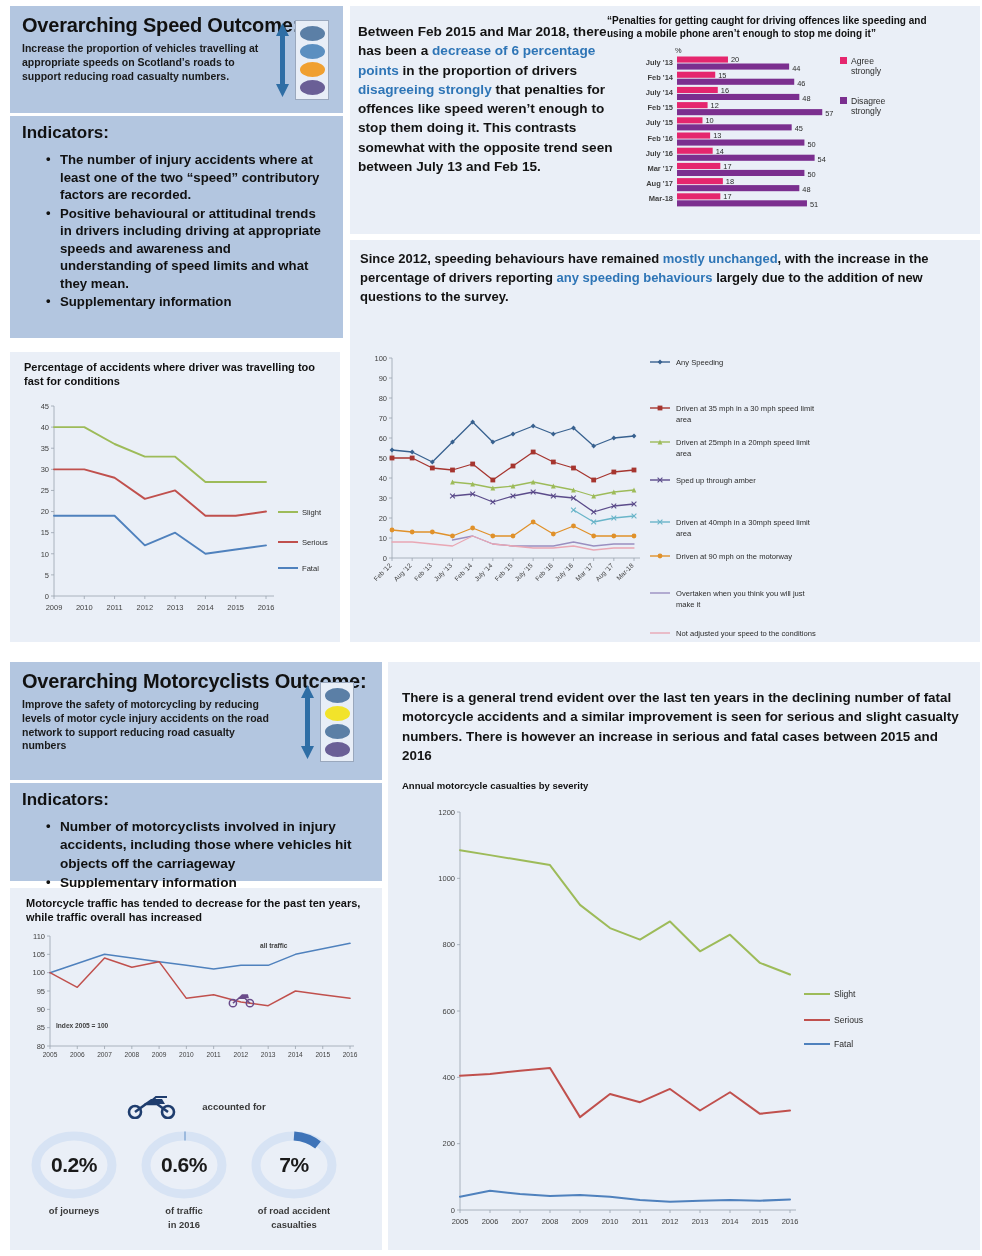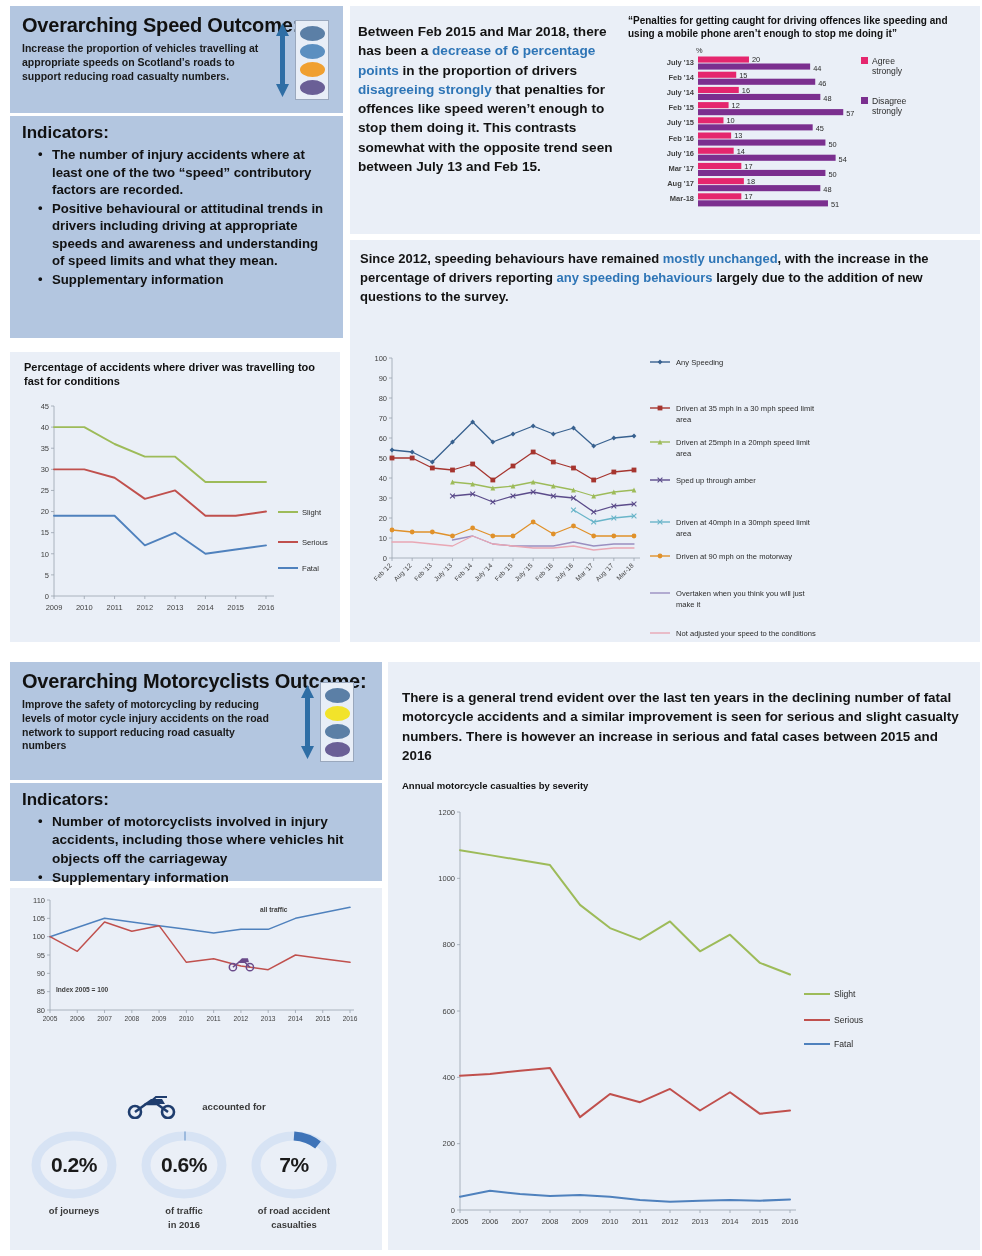--- a/index.html
+++ b/index.html
@@ -22,21 +22,21 @@
   
   .outcome-title{
     font-size:20px;font-weight:bold;line-height:1.18;
     color:#111;margin:0 0 4px 0;letter-spacing:-0.2px;
   }
   .outcome-body{
     font-size:10.5px;font-weight:bold;line-height:1.33;color:#1a1a1a;
     max-width:252px;
   }
   .indicators-h{font-size:17px;font-weight:bold;margin:0 0 3px 0;color:#111;}
-  ul.ind{margin:0;padding:0 0 0 16px;list-style:none;}
+  ul.ind{margin:8px;padding:0 0 0 16px;list-style:none;}
   ul.ind li{
     font-size:13.2px;font-weight:bold;line-height:1.33;color:#111;
     position:relative;padding-left:14px;margin-bottom:1px;
   }
   ul.ind li:before{
     content:"\2022";position:absolute;left:0;top:-1px;font-size:13px;
   }
   ul.ind.tight li{font-size:13.6px;line-height:1.36;}
 
   
@@ -121,21 +121,21 @@
   </div>
 
   <div class="panel palebox" style="left:350px;top:6px;width:630px;height:228px;"></div>
 
   <div class="panel" style="left:358px;top:22px;width:262px;">
     <div class="para">
       <span>Between Feb 2015 and Mar 2018, there has been a </span><span class="hl">decrease of 6 percentage points</span><span> in the proportion of drivers </span><span class="hl">disagreeing strongly</span><span> that penalties for offences like speed weren’t enough to stop them doing it.  This contrasts somewhat with the opposite trend seen between July 13 and Feb 15.</span>
     </div>
   </div>
 
-  <div class="panel" style="left:618px;top:10px;width:352px;height:218px;">
+  <div class="panel" style="left:597px;top:10px;width:352px;height:218px;">
     <div class="bar-title" style="padding:4px 6px 0 10px;">“Penalties for getting caught for driving offences like speeding and using a mobile phone aren’t enough to stop me doing it”</div>
     <svg width="352" height="168" viewBox="0 0 352 168" style="display:block;margin-top:2px;">
 
       <g id="pb-cats">
           <text x="76" y="22.6" class="axis-lbl" text-anchor="end" font-weight="bold">July '13</text>
           <text x="76" y="37.8" class="axis-lbl" text-anchor="end" font-weight="bold">Feb '14</text>
           <text x="76" y="53" class="axis-lbl" text-anchor="end" font-weight="bold">July '14</text>
           <text x="76" y="68.19999999999999" class="axis-lbl" text-anchor="end" font-weight="bold">Feb '15</text>
           <text x="76" y="83.39999999999999" class="axis-lbl" text-anchor="end" font-weight="bold">July '15</text>
           <text x="76" y="98.6" class="axis-lbl" text-anchor="end" font-weight="bold">Feb '16</text>
@@ -439,20 +439,21 @@
     <div style="padding:7px 10px 0 12px;">
       <div class="indicators-h">Indicators:</div>
       <ul class="ind tight">
         <li>Number of motorcyclists involved in injury accidents, including those where vehicles hit objects off the carriageway</li>
         <li>Supplementary information</li>
       </ul>
     </div>
   </div>
 
   <div class="panel palebox" style="left:10px;top:888px;width:372px;height:362px;">
+    <div class="chart-title" style="padding:8px 14px 0 16px;">Motorcycle traffic has tended to decrease for the past ten years, while traffic overall has increased</div>
     <svg width="372" height="165" viewBox="0 0 372 165" style="display:block;margin-top:2px;">
       <g id="mt-chart">
           <path d="M40 10 L40 120 L344 120" fill="none" stroke="#9aa3ae" stroke-width="0.8"></path>
           <line x1="37" y1="120" x2="40" y2="120" stroke="#9aa3ae" stroke-width="0.8"></line>
           <text x="35" y="122.8" class="axis-lbl" text-anchor="end">80</text>
           <line x1="37" y1="101.66666666666667" x2="40" y2="101.66666666666667" stroke="#9aa3ae" stroke-width="0.8"></line>
           <text x="35" y="104.46666666666667" class="axis-lbl" text-anchor="end">85</text>
           <line x1="37" y1="83.33333333333334" x2="40" y2="83.33333333333334" stroke="#9aa3ae" stroke-width="0.8"></line>
           <text x="35" y="86.13333333333334" class="axis-lbl" text-anchor="end">90</text>
           <line x1="37" y1="65" x2="40" y2="65" stroke="#9aa3ae" stroke-width="0.8"></line>

